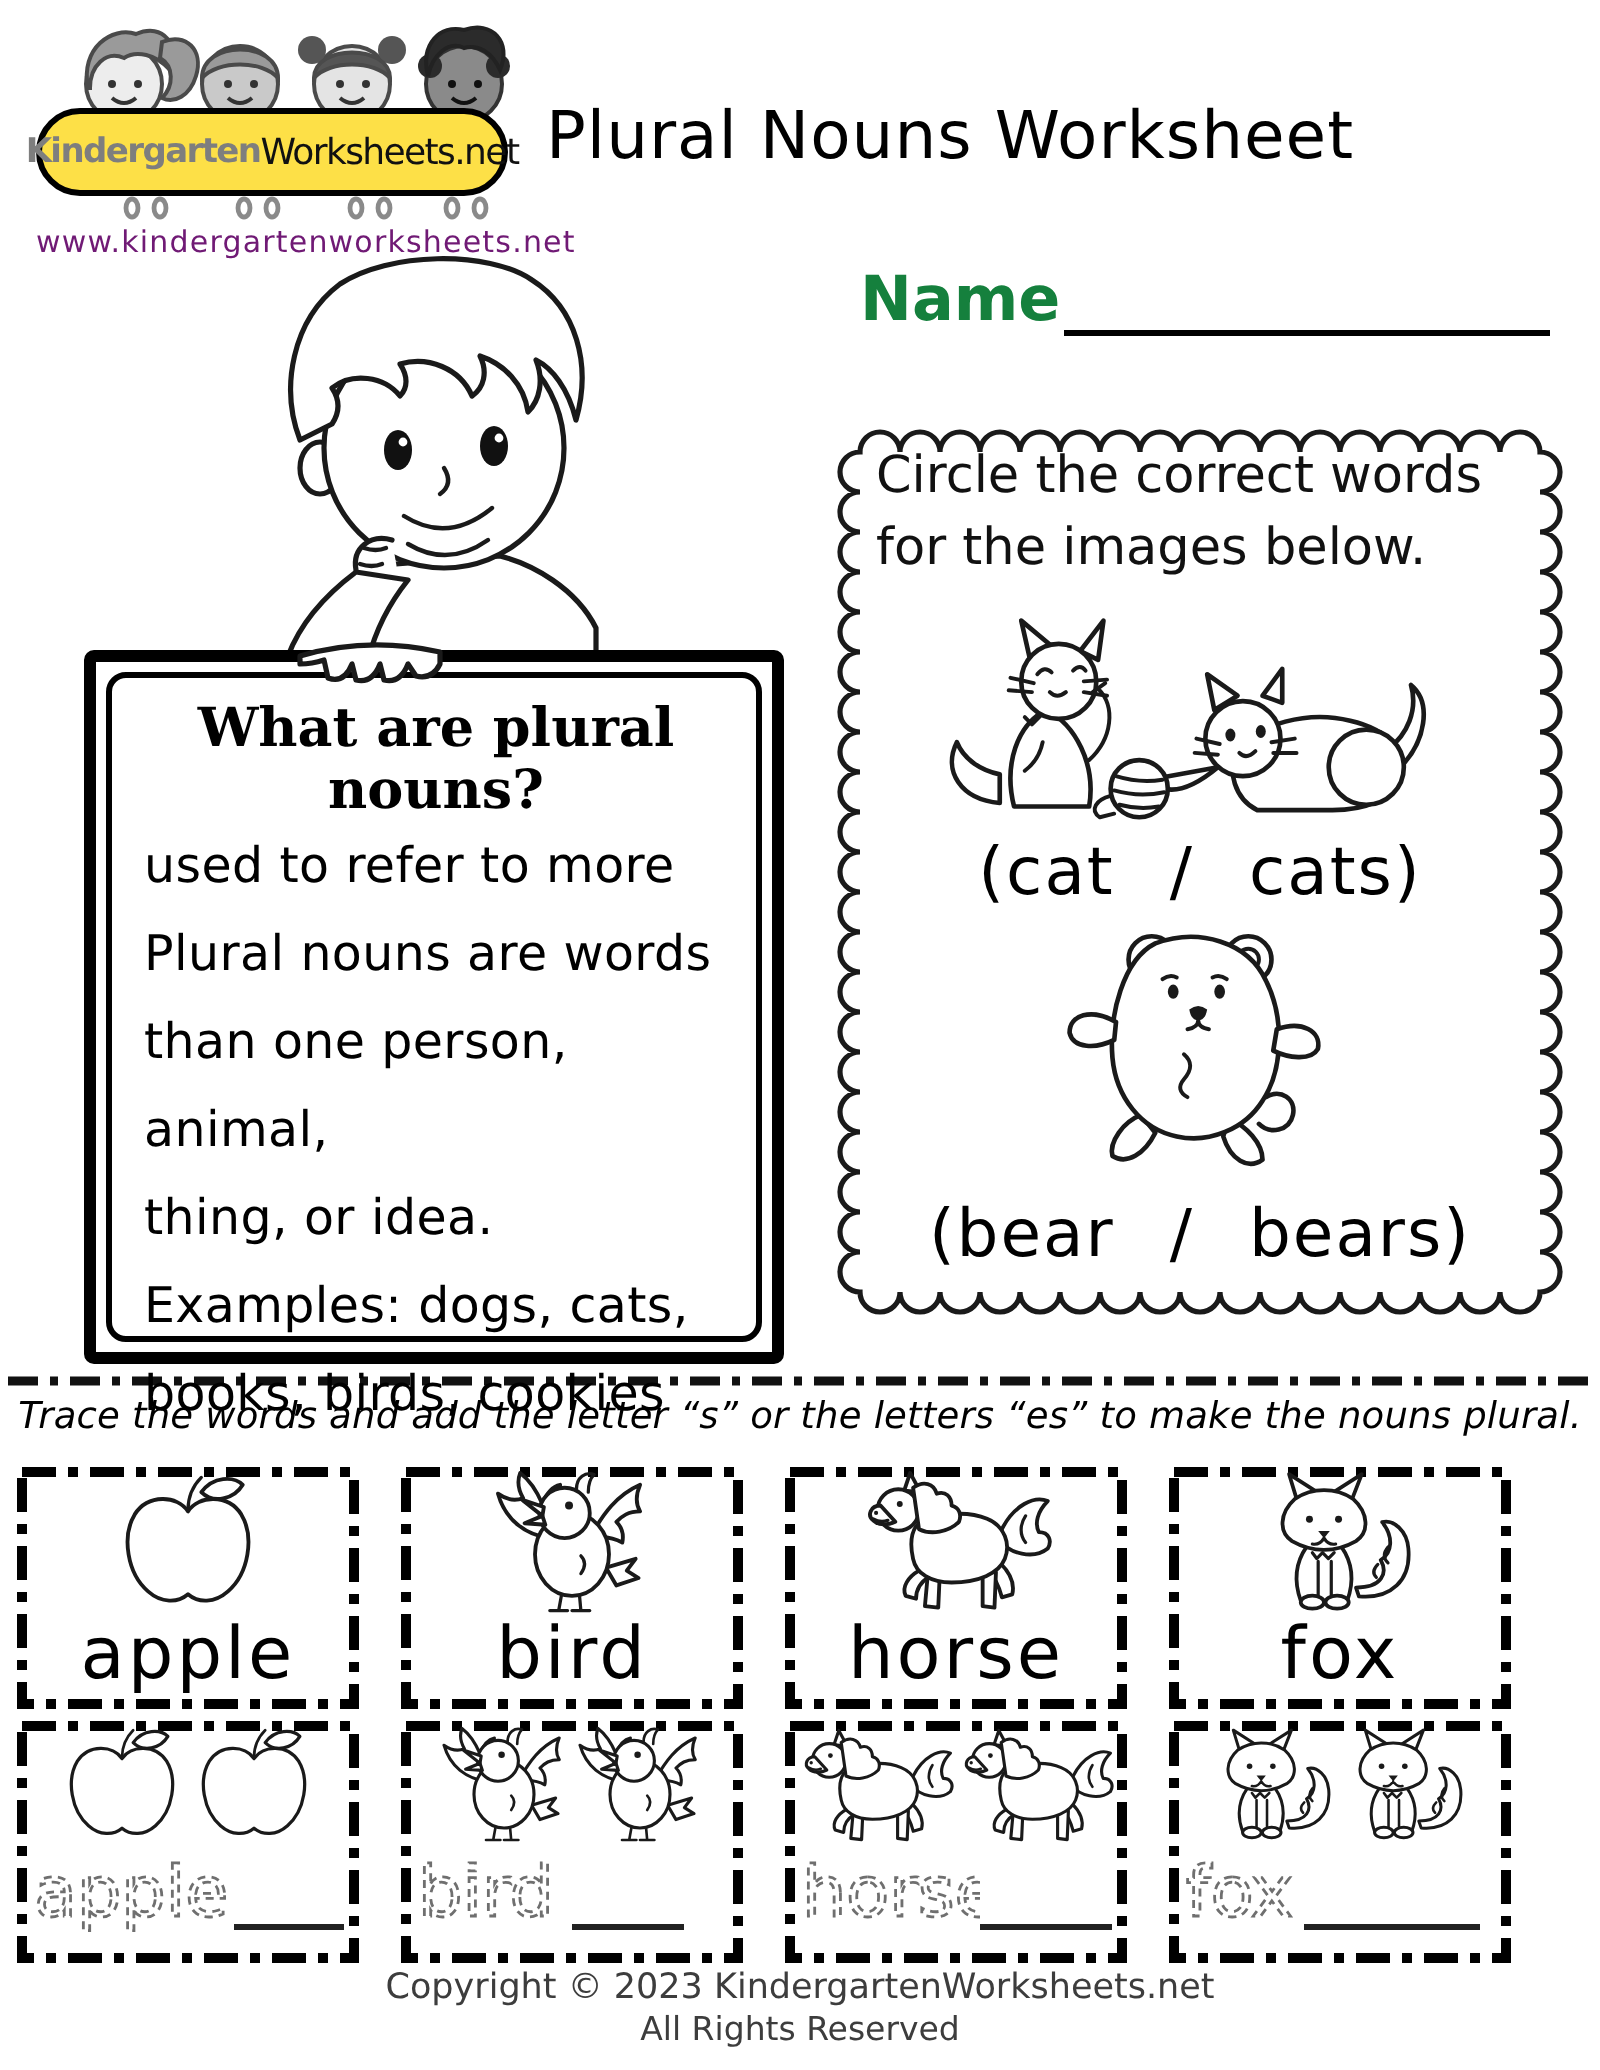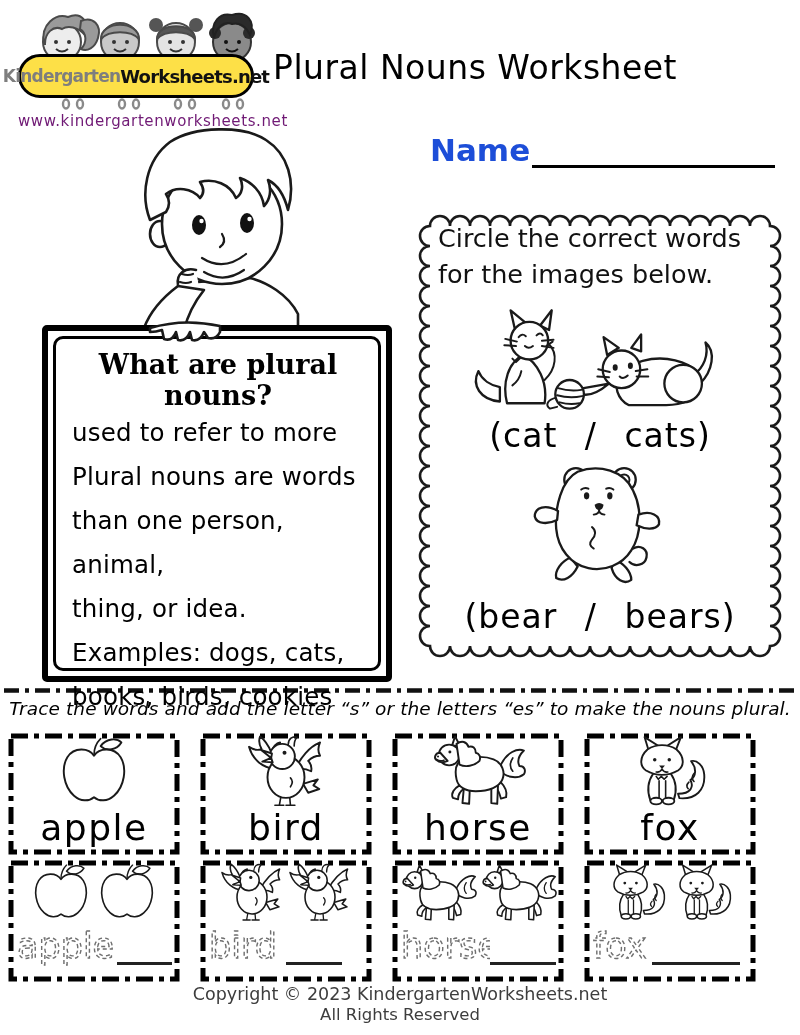--- a/index.html
+++ b/index.html
@@ -16,28 +16,28 @@
 
   
   .logo-wrap { position:absolute; left:18px; top:8px; width:244px; }
   .logo-kids { position:relative; z-index:1; }
   .brand-box {
     position:relative; z-index:2; margin-top:-12px; height:44px; width:236px;
     border:3.5px solid #000; border-radius:24px; background:#fde047;
     display:flex; align-items:center; justify-content:center; white-space:nowrap;
   }
   .brand-reg { color:#7e7e7e; font-size:17px; font-weight:bold; letter-spacing:-0.8px; }
-  .brand-bold { color:#111; font-size:18px; font-weight:bold; letter-spacing:-0.8px;text-align:center; }
+  .brand-bold { color:#111; font-size:18px; font-weight:normal; letter-spacing:-0.8px;text-align:center; }
   .logo-legs { margin:0 auto; }
   .site-url { margin-top:2px; text-align:center; color:#701a75; font-size:15px; letter-spacing:0.6px; }
 
   .page-title { position:absolute; left:273px; top:48px; font-size:33px; letter-spacing:0.5px; color:#000; font-weight:500; }
 
   .name-row { position:absolute; left:430px; top:132px; width:345px; display:flex; align-items:flex-end; }
-  .name-label { font-size:31px; font-weight:600; color:#1d4ed8; }
+  .name-label { font-size:31px; font-weight:600; color:#15803d; }
   .name-line { flex:1; height:34px; border-bottom:3px solid #000; margin-left:2px; }
 
   
   .boy { position:absolute; left:98px; top:122px; z-index:0; }
   .hand-overlay { position:absolute; left:146px; top:316px; z-index:6; }
 
   
   .info-box {
     position:absolute; left:42px; top:325px; width:350px; height:357px; z-index:2;
     background:#fff; border:6px solid #000; border-radius:5px; padding:5px;

